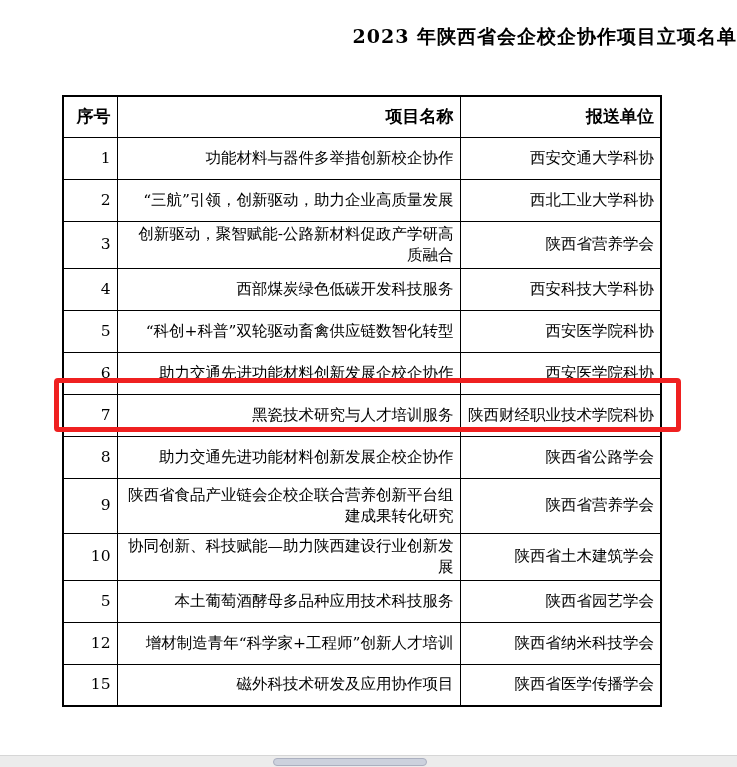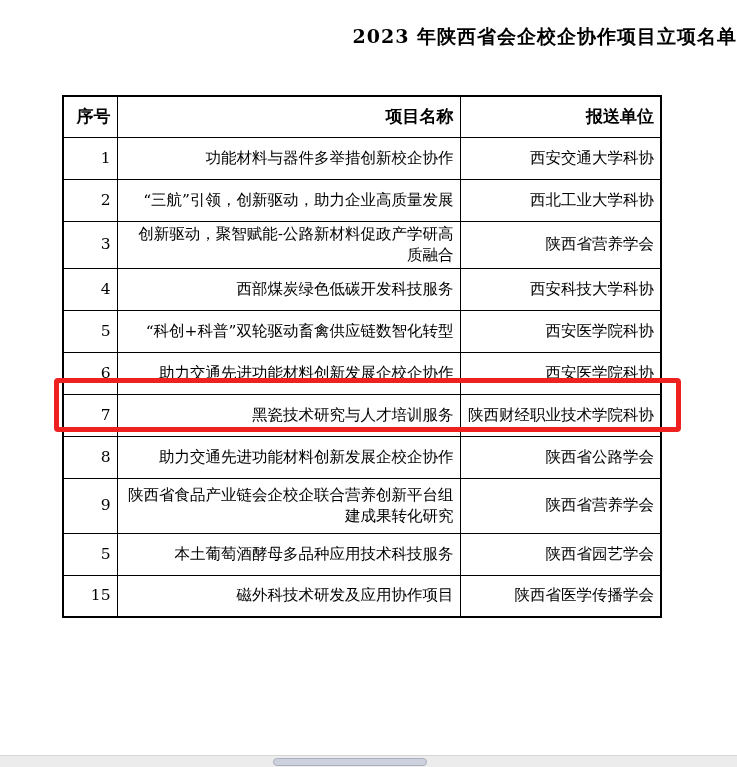--- a/index.html
+++ b/index.html
@@ -144,23 +144,33 @@
           <td>8</td>
           <td>助力交通先进功能材料创新发展企校企协作</td>
           <td>陕西省公路学会</td>
         </tr>
         <tr class="tall">
           <td>9</td>
           <td>陕西省食品产业链会企校企联合营养创新平台组建成果转化研究</td>
           <td>陕西省营养学会</td>
         </tr>
         <tr>
+          <td>10</td>
+          <td>协同创新、科技赋能—助力陕西建设行业创新发展</td>
+          <td>陕西省土木建筑学会</td>
+        </tr>
+        <tr>
           <td>5</td>
           <td>本土葡萄酒酵母多品种应用技术科技服务</td>
           <td>陕西省园艺学会</td>
+        </tr>
+        <tr>
+          <td>12</td>
+          <td>增材制造青年“科学家+工程师”创新人才培训</td>
+          <td>陕西省纳米科技学会</td>
         </tr>
         <tr>
           <td>15</td>
           <td>磁外科技术研发及应用协作项目</td>
           <td>陕西省医学传播学会</td>
         </tr>
       </tbody>
   </table>
 
   <div class="red-box" style="border-color: rgb(239, 32, 32);"></div>

